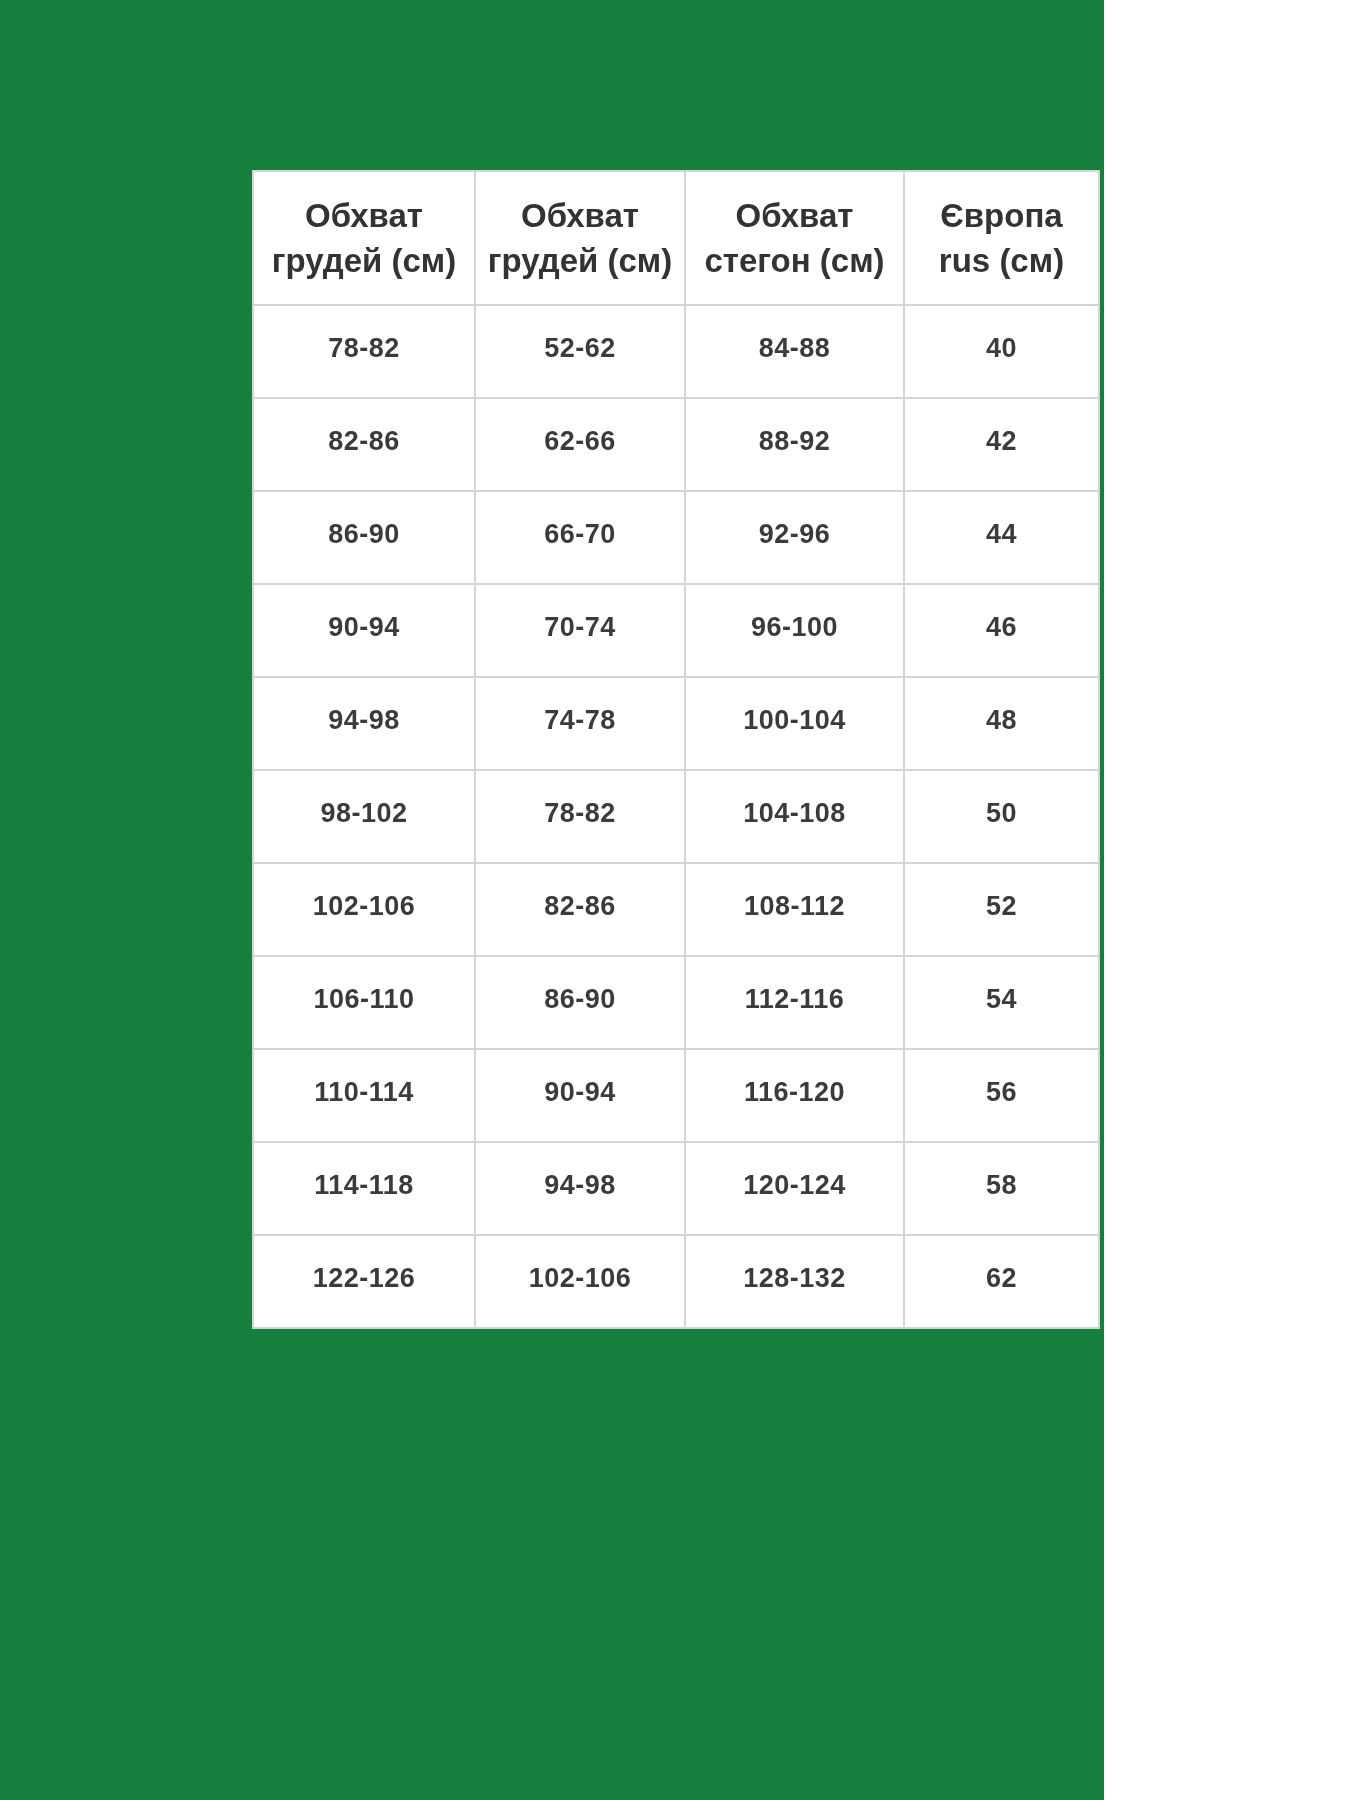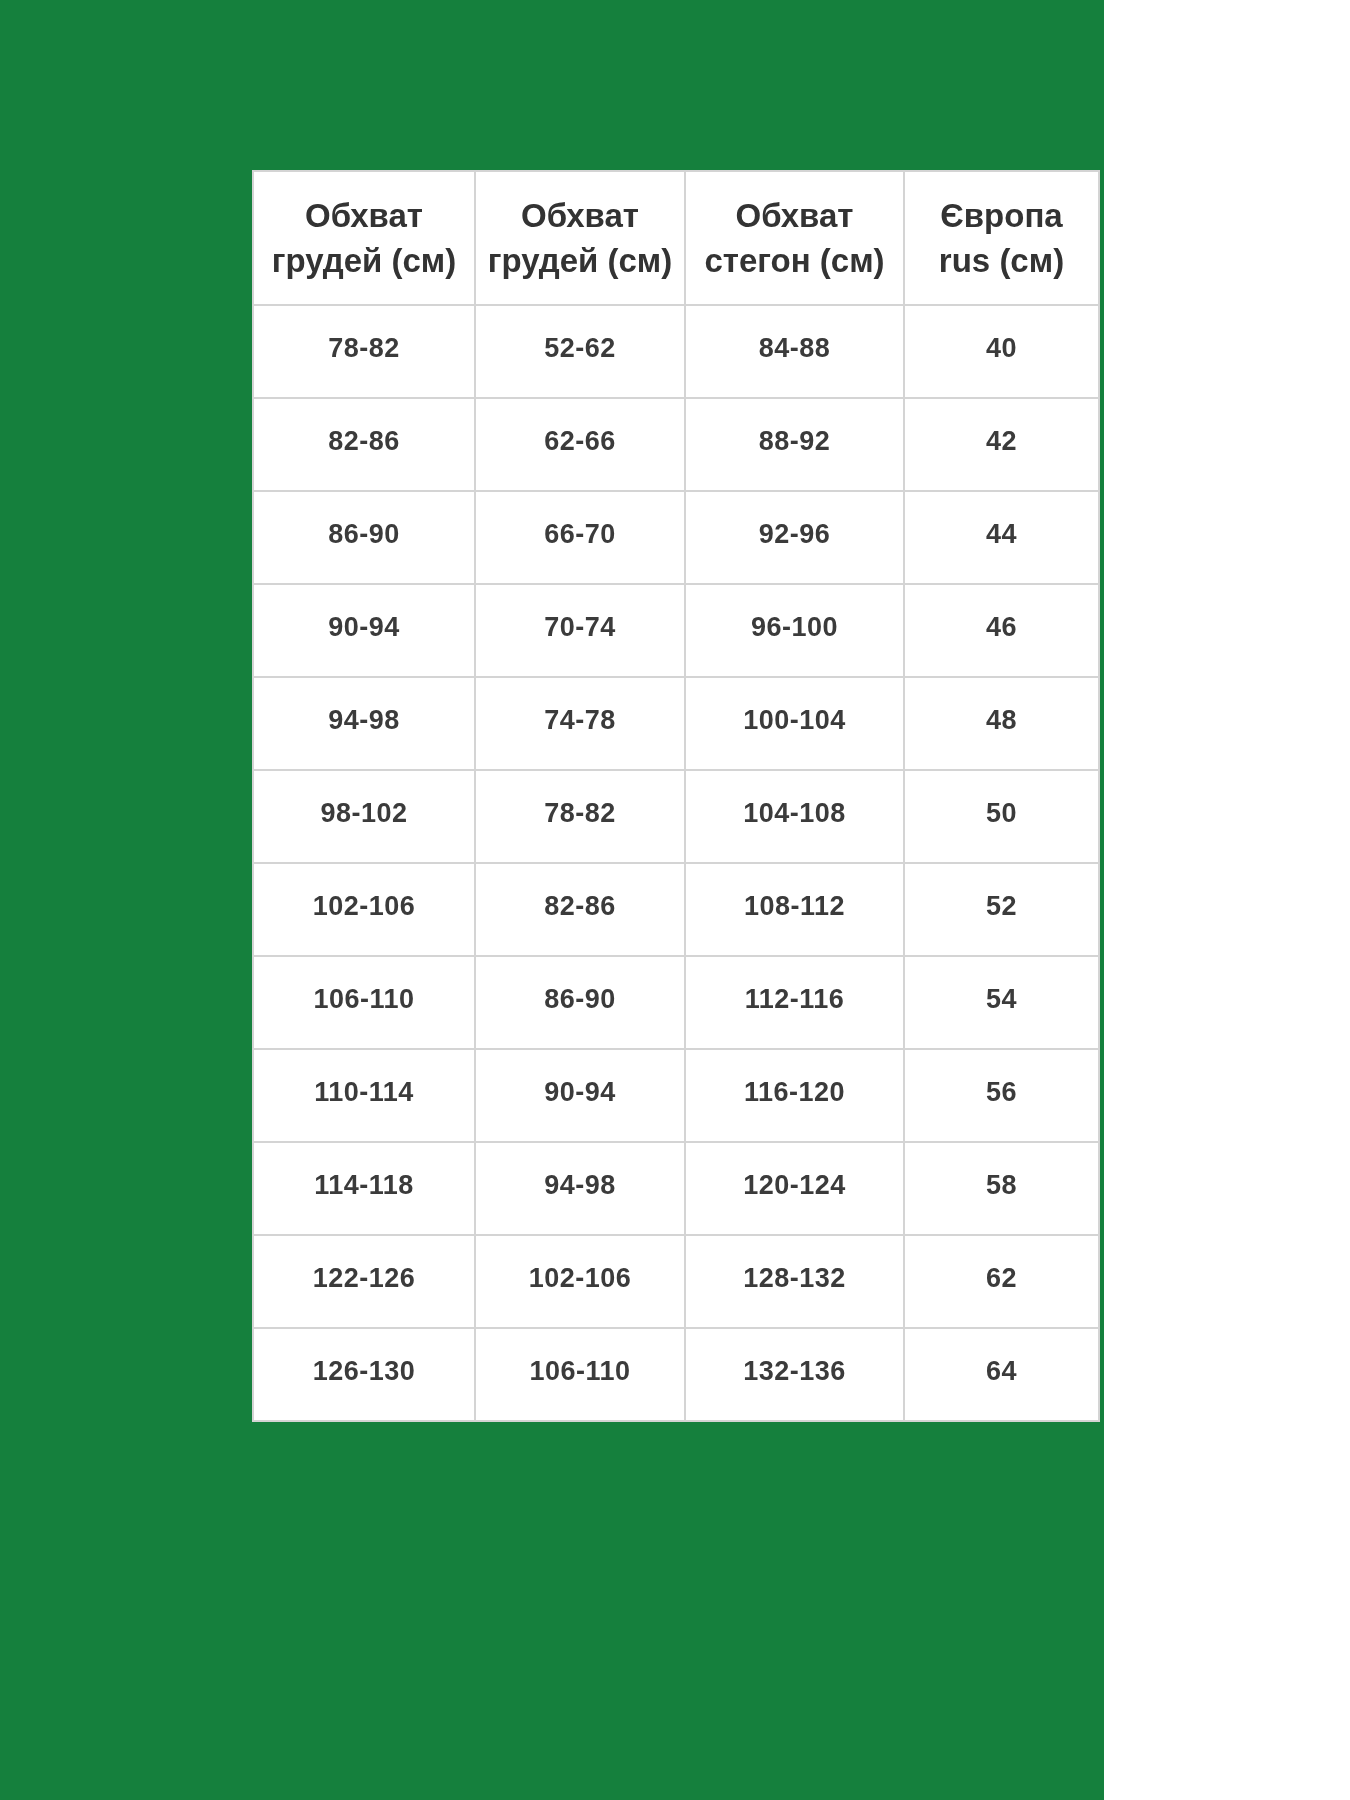--- a/index.html
+++ b/index.html
@@ -146,21 +146,15 @@
         <td>94-98</td>
         <td>120-124</td>
         <td>58</td>
       </tr>
       <tr>
         <td>122-126</td>
         <td>102-106</td>
         <td>128-132</td>
         <td>62</td>
       </tr>
-      <tr>
-        <td>126-130</td>
-        <td>106-110</td>
-        <td>132-136</td>
-        <td>64</td>
-      </tr>
     </tbody>
   </table>
 </div>
 
 </body></html>

